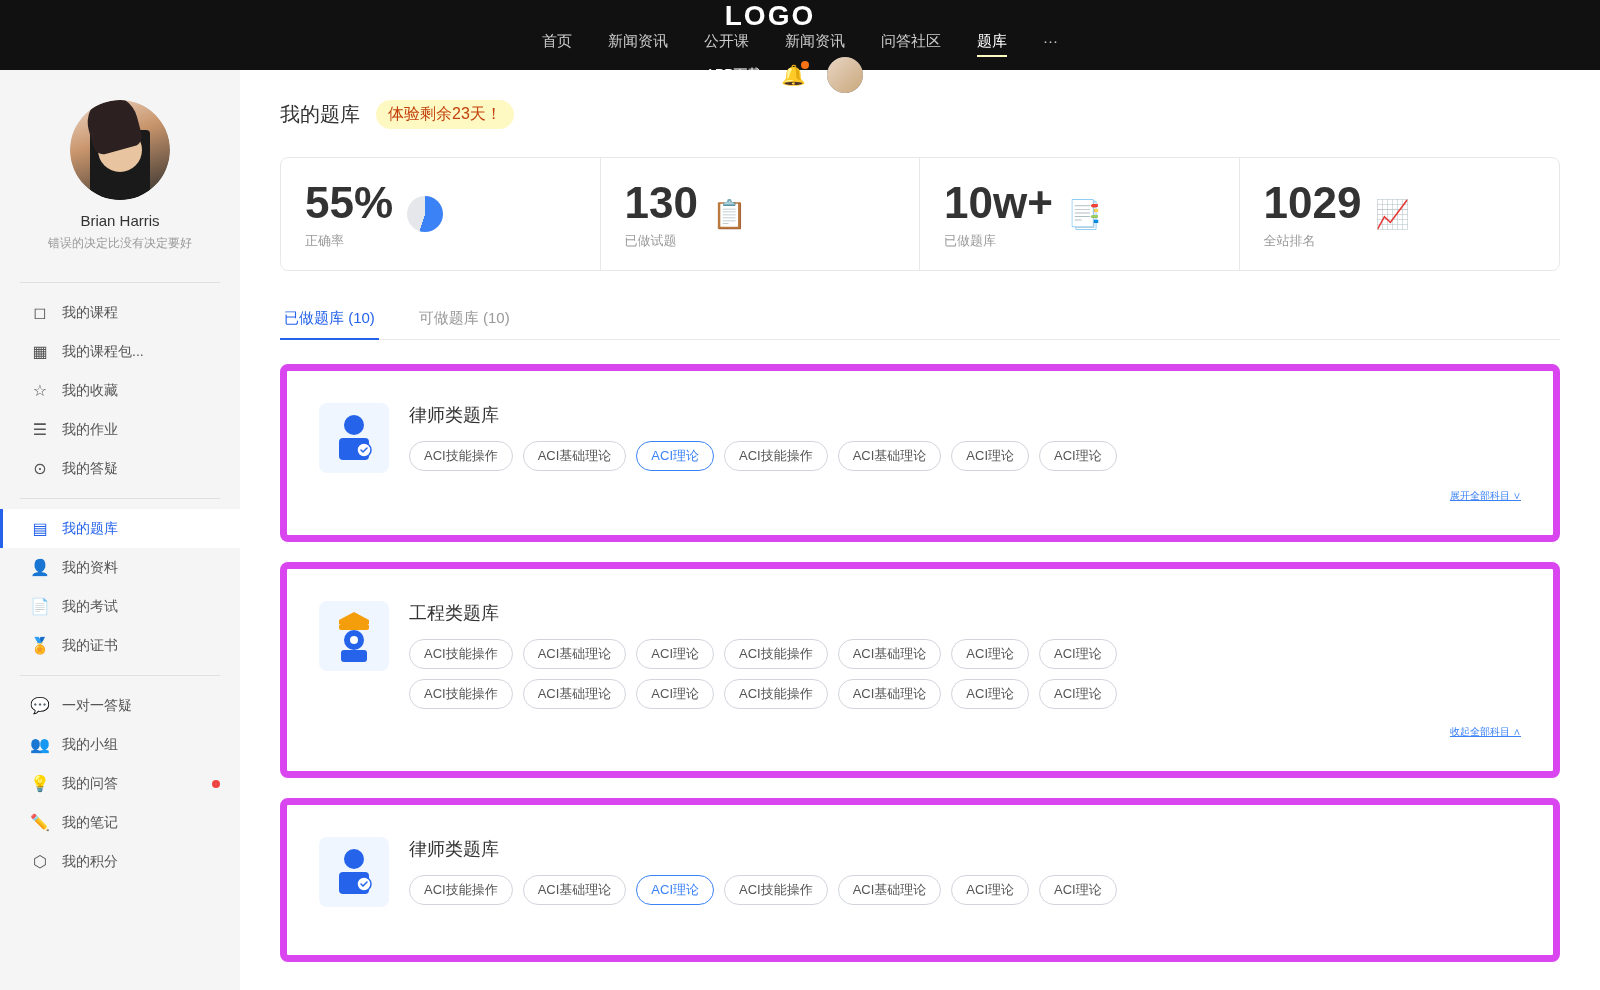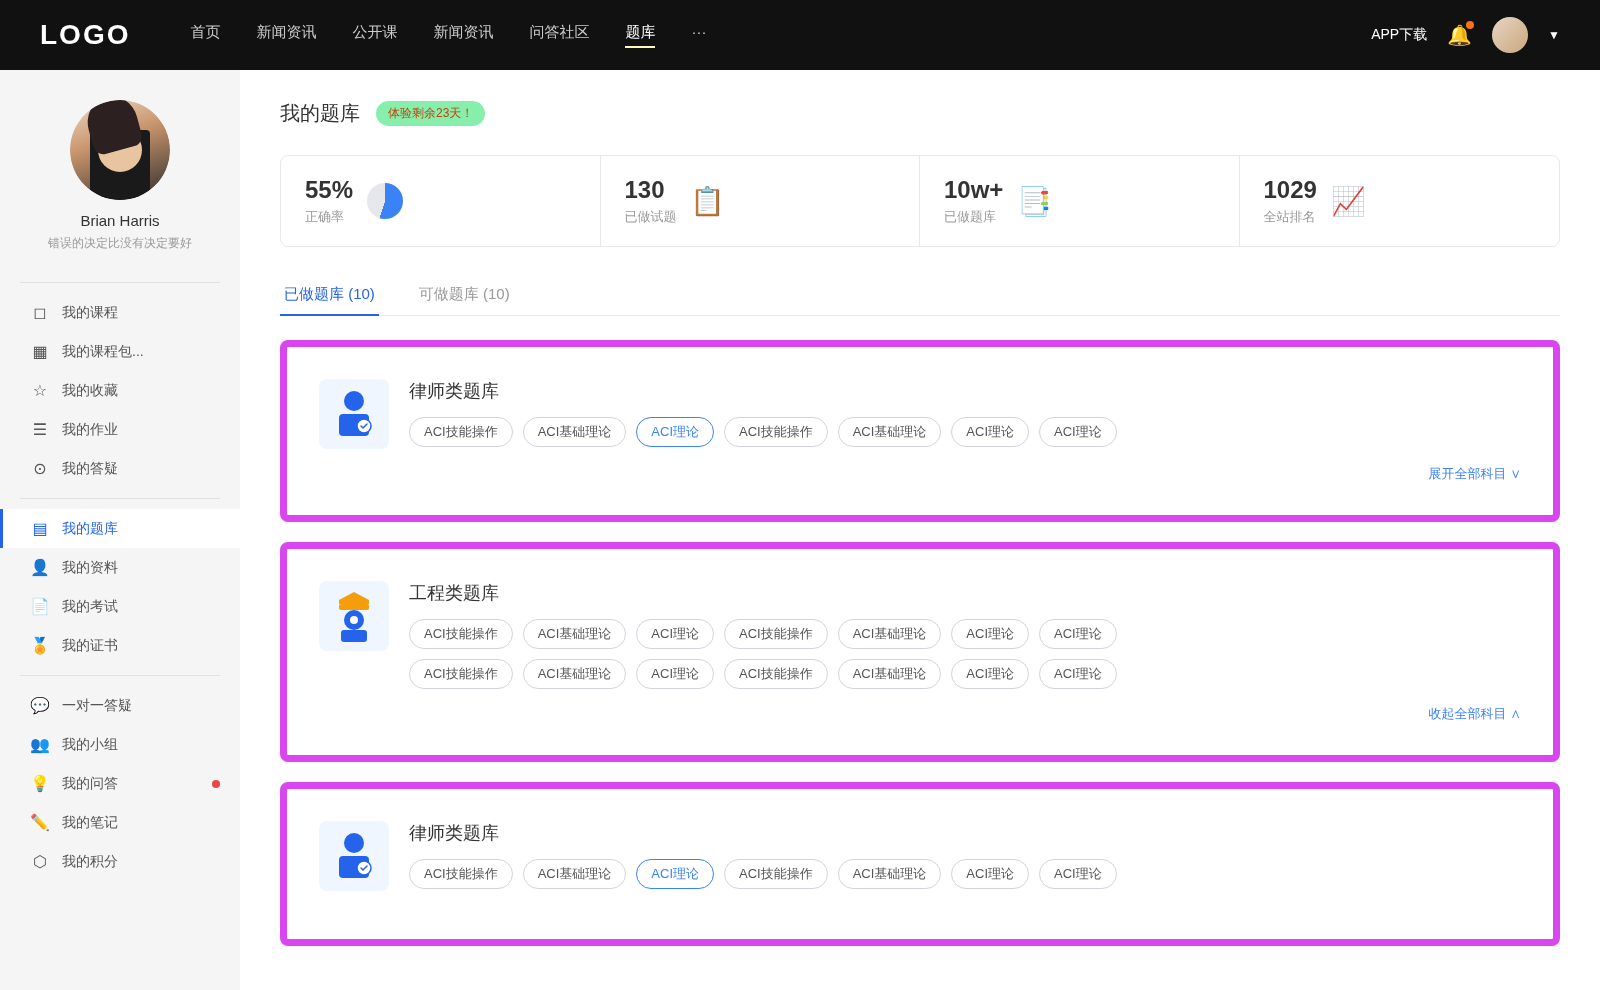--- a/index.html
+++ b/index.html
@@ -1,19 +1,19 @@
 <!DOCTYPE html>
 <html><head>
   <meta charset="utf-8">
   <style>
     * { box-sizing: border-box; margin: 0; padding: 0; }
     body { font-family: -apple-system, BlinkMacSystemFont, 'PingFang SC', 'Microsoft YaHei', sans-serif; background: #f0f0f0; }
 
     
-    .nav { background: #111; height: 70px; display: flex; align-items: center; padding: 0 40px; position: fixed; top: 0; left: 0; right: 0; z-index: 100; }
+    .nav { background: #111; height: 70px; display: flex; align-items: center; padding: 0 40px; position: fixed; top: 0; left: 0; right: 0; z-index: 100; flex-direction: column; }
     .nav-logo { color: white; font-size: 28px; font-weight: bold; margin-right: 60px; letter-spacing: 2px; }
     .nav-links { display: flex; gap: 36px; flex: 1; }
     .nav-link { color: #ccc; font-size: 15px; cursor: pointer; text-decoration: none; }
     .nav-link.active { color: white; border-bottom: 2px solid #fef9c3; padding-bottom: 4px; }
     .nav-right { display: flex; align-items: center; gap: 20px; }
     .nav-app { color: white; font-size: 14px; cursor: pointer; }
     .nav-bell { color: white; font-size: 20px; cursor: pointer; position: relative; }
     .nav-bell-dot { position: absolute; top: -2px; right: -2px; width: 8px; height: 8px; background: #f97316; border-radius: 50%; }
     .nav-avatar { width: 36px; height: 36px; border-radius: 50%; background: #888; overflow: hidden; cursor: pointer; }
     .nav-chevron { color: white; font-size: 12px; cursor: pointer; }
@@ -34,44 +34,44 @@
     .sidebar-menu-item.active::before { content: ''; position: absolute; left: 0; top: 0; bottom: 0; width: 3px; background: #2563eb; }
     .sidebar-icon { font-size: 16px; width: 20px; text-align: center; }
     .menu-dot { width: 8px; height: 8px; background: #ef4444; border-radius: 50%; position: absolute; right: 20px; top: 50%; transform: translateY(-50%); }
 
     
     .main { flex: 1; background: white; padding: 30px 40px; overflow-y: auto; }
 
     
     .page-header { display: flex; align-items: center; gap: 16px; margin-bottom: 28px; }
     .page-title { font-size: 20px; font-weight: 500; color: #333; }
-    .trial-badge { background: #86efac; color: #c2410c; font-size: 12px; padding: 4px 12px; border-radius: 20px; }
+    .trial-badge { background: #fef9c3; color: #c2410c; font-size: 16px; padding: 4px 12px; border-radius: 20px; }
 
     
     .stats-row { display: grid; grid-template-columns: repeat(4, 1fr); gap: 0; border: 1px solid #e8e8e8; border-radius: 8px; margin-bottom: 28px; overflow: hidden; }
     .stat-item { padding: 20px 24px; display: flex; align-items: center; gap: 14px; border-right: 1px solid #e8e8e8; }
     .stat-item:last-child { border-right: none; }
-    .stat-value { font-size: 24px; font-weight: 600; color: #333; }
+    .stat-value { font-size: 44px; font-weight: 600; color: #333; }
     .stat-label { font-size: 13px; color: #999; margin-top: 4px; }
 
     
     .tabs { display: flex; gap: 36px; margin-bottom: 24px; border-bottom: 1px solid #e8e8e8; }
     .tab { padding: 10px 4px; font-size: 15px; color: #999; cursor: pointer; border-bottom: 2px solid transparent; margin-bottom: -1px; }
     .tab.active { color: #2563eb; border-bottom: 2px solid #2563eb; font-weight: 500; }
 
     
     .qbank-card { border: 7px solid #d946ef; border-radius: 8px; padding: 32px; margin-bottom: 20px; }
     .qbank-header { display: flex; align-items: flex-start; gap: 20px; margin-bottom: 16px; }
     .qbank-icon { width: 70px; height: 70px; background: #eff6ff; border-radius: 8px; display: flex; align-items: center; justify-content: center; flex-shrink: 0; }
     .qbank-title { font-size: 18px; font-weight: 500; color: #333; margin-bottom: 14px; }
     .qbank-tags { display: flex; flex-wrap: wrap; gap: 10px; }
     .qbank-tag { padding: 5px 14px; border: 1px solid #d1d5db; border-radius: 20px; font-size: 13px; color: #555; cursor: pointer; white-space: nowrap; }
     .qbank-tag.active-tag { border-color: #3b82f6; color: #3b82f6; }
     .qbank-footer { display: flex; justify-content: flex-end; align-items: center; margin-top: 10px; }
-    .qbank-expand { color: #3b82f6; font-size: 13px; cursor: pointer; }
+    .qbank-expand { color: #3b82f6; font-size: 10px; cursor: pointer; text-decoration: underline; }
     .qbank-tags-row2 { display: flex; flex-wrap: wrap; gap: 10px; margin-top: 10px; }
 
     
     .pie-chart { width: 36px; height: 36px; border-radius: 50%; background: conic-gradient(#3b82f6 0deg 198deg, #e5e7eb 198deg 360deg); }
   </style>
 </head>
 <body>
 
 <nav class="nav">
   <span class="nav-logo">LOGO</span>

